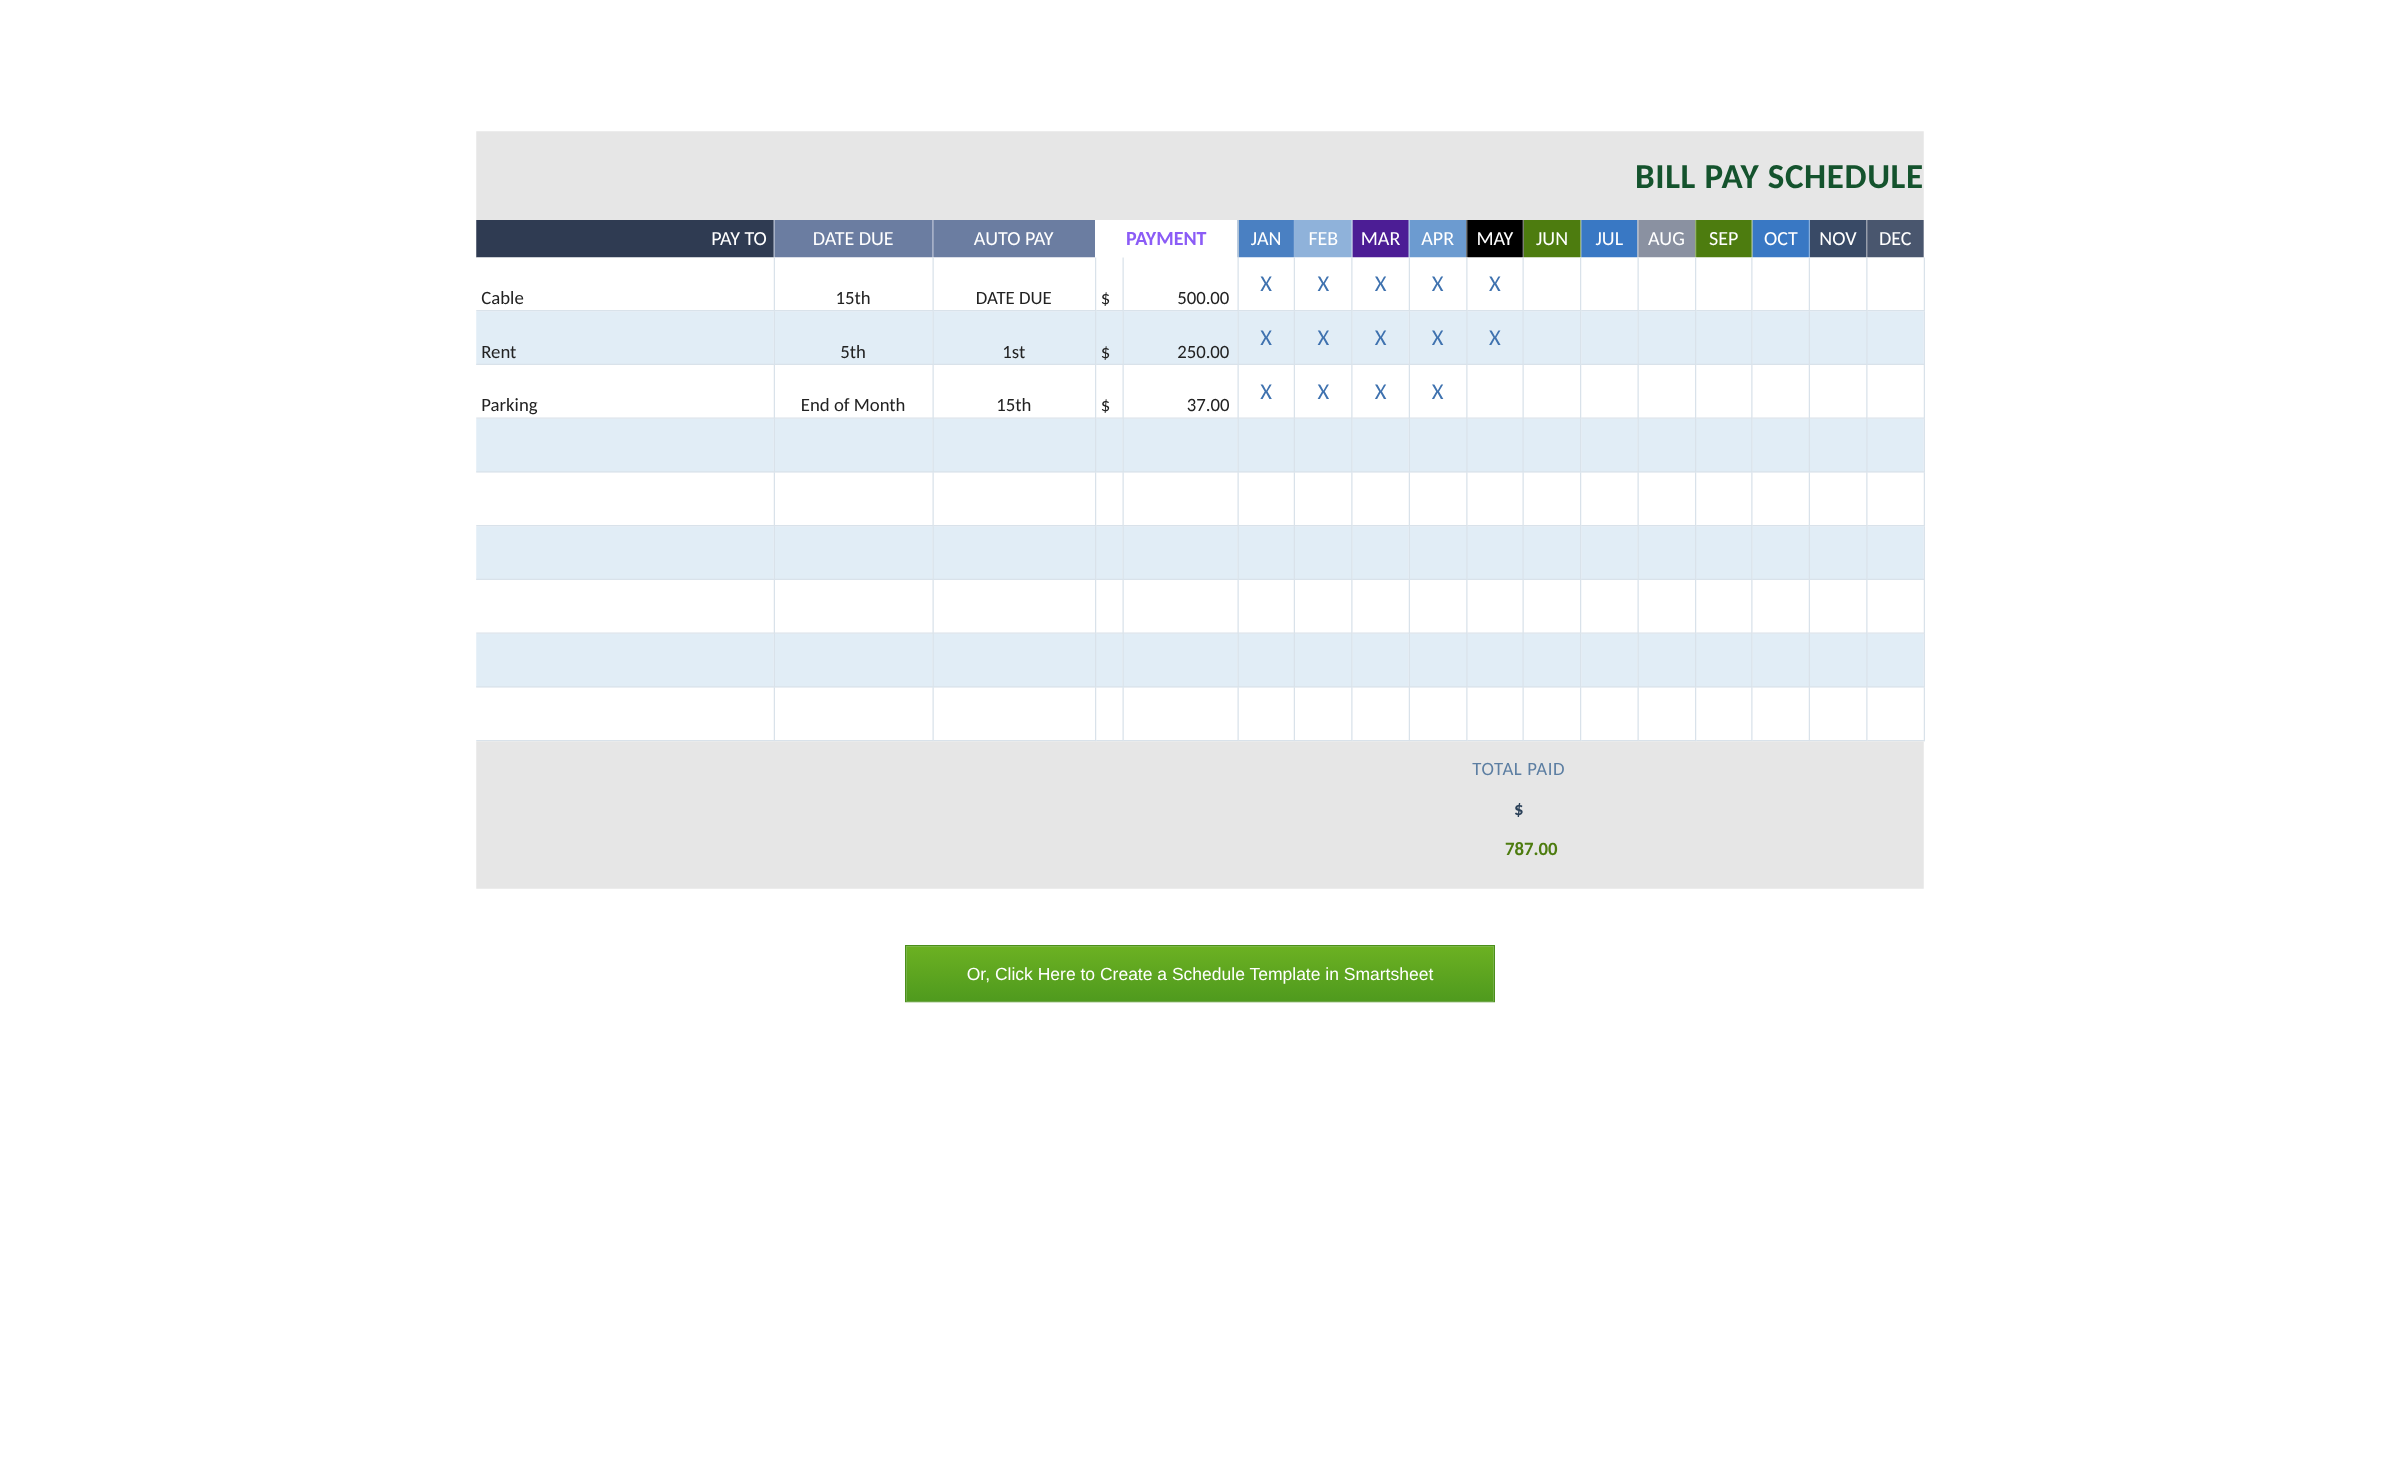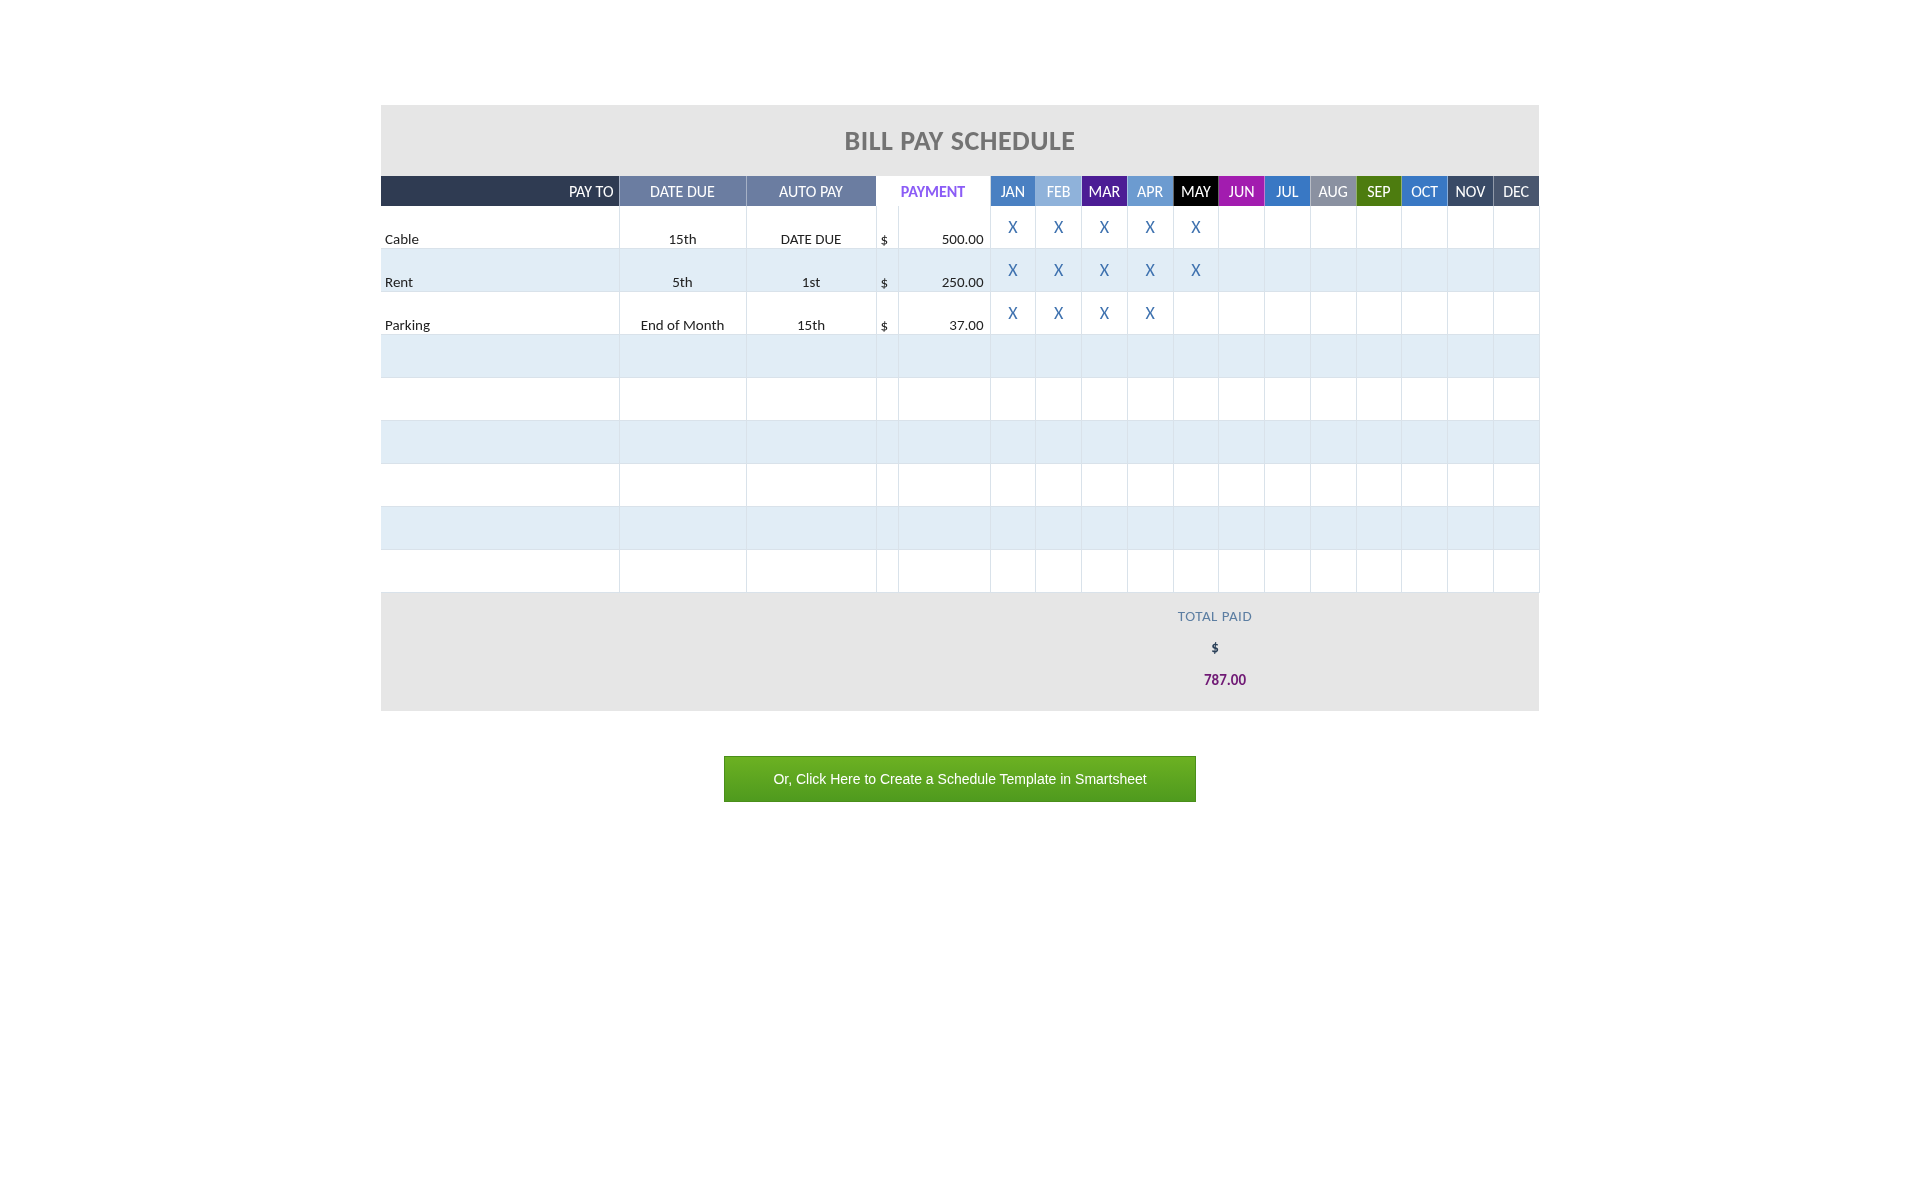--- a/index.html
+++ b/index.html
@@ -16,21 +16,22 @@
   .titlebar {
     background: #e6e6e6;
     padding: 18px 0;
     text-align: center;
   }
   .titlebar h1 {
     margin: 0;
     font-size: 28px;
     font-weight: 700;
     letter-spacing: 0.5px;
-    color: #737373;
+    color: #14532d;
+    text-align: right;
   }
   table {
     width: 100%;
     border-collapse: collapse;
     table-layout: fixed;
   }
   col.pay-to   { width: 238px; }
   col.date-due { width: 127px; }
   col.auto-pay { width: 130px; }
   col.cur      { width: 22px;  }
@@ -46,21 +47,21 @@
     height: 24px;
   }
   .th-dark  { background: #2f3b52; text-align: right; }
   .th-grey  { background: #6b7da1; }
   .th-pay   { background: #ffffff; color:#8b5cf6; font-weight:700; border-right:1px solid #d0d7de;}
   .th-blue1 { background: #4a80c2; }
   .th-blue2 { background: #8fb2da; }
   .th-blue3 { background: #4c1d95; }
   .th-blue4 { background: #6c9bd0; }
   .th-blue5 { background: #000000; }
-  .th-gry   { background: #a21caf; }
+  .th-gry   { background: #4d7c0f; }
   .th-blue6 { background: #3978c4; }
   .th-gry2  { background: #8a91a1; }
   .th-gry3  { background: #4d7c0f; }
   .th-blue7 { background: #3978c4; }
   .th-dark2 { background: #394a66; }
   .th-dark3 { background: #49566e; }
   tbody td {
     border-right: 1px solid #d9e2ea;
     border-bottom: 1px solid #d9e2ea;
     height: 42px;
@@ -96,21 +97,21 @@
     color: #5c7ea2;
     font-size: 15px;
     letter-spacing: 0.5px;
   }
   .totalbar .cur {
     color: #2b4159;
     font-weight: 700;
     font-size: 15px;
   }
   .totalbar .val {
-    color: #701a75;
+    color: #4d7c0f;
     font-weight: 700;
     font-size: 15px;
     margin-left: 20px;
   }
   .cta-wrap {
     display: flex;
     justify-content: center;
     margin-top: 45px;
   }
   .cta {

